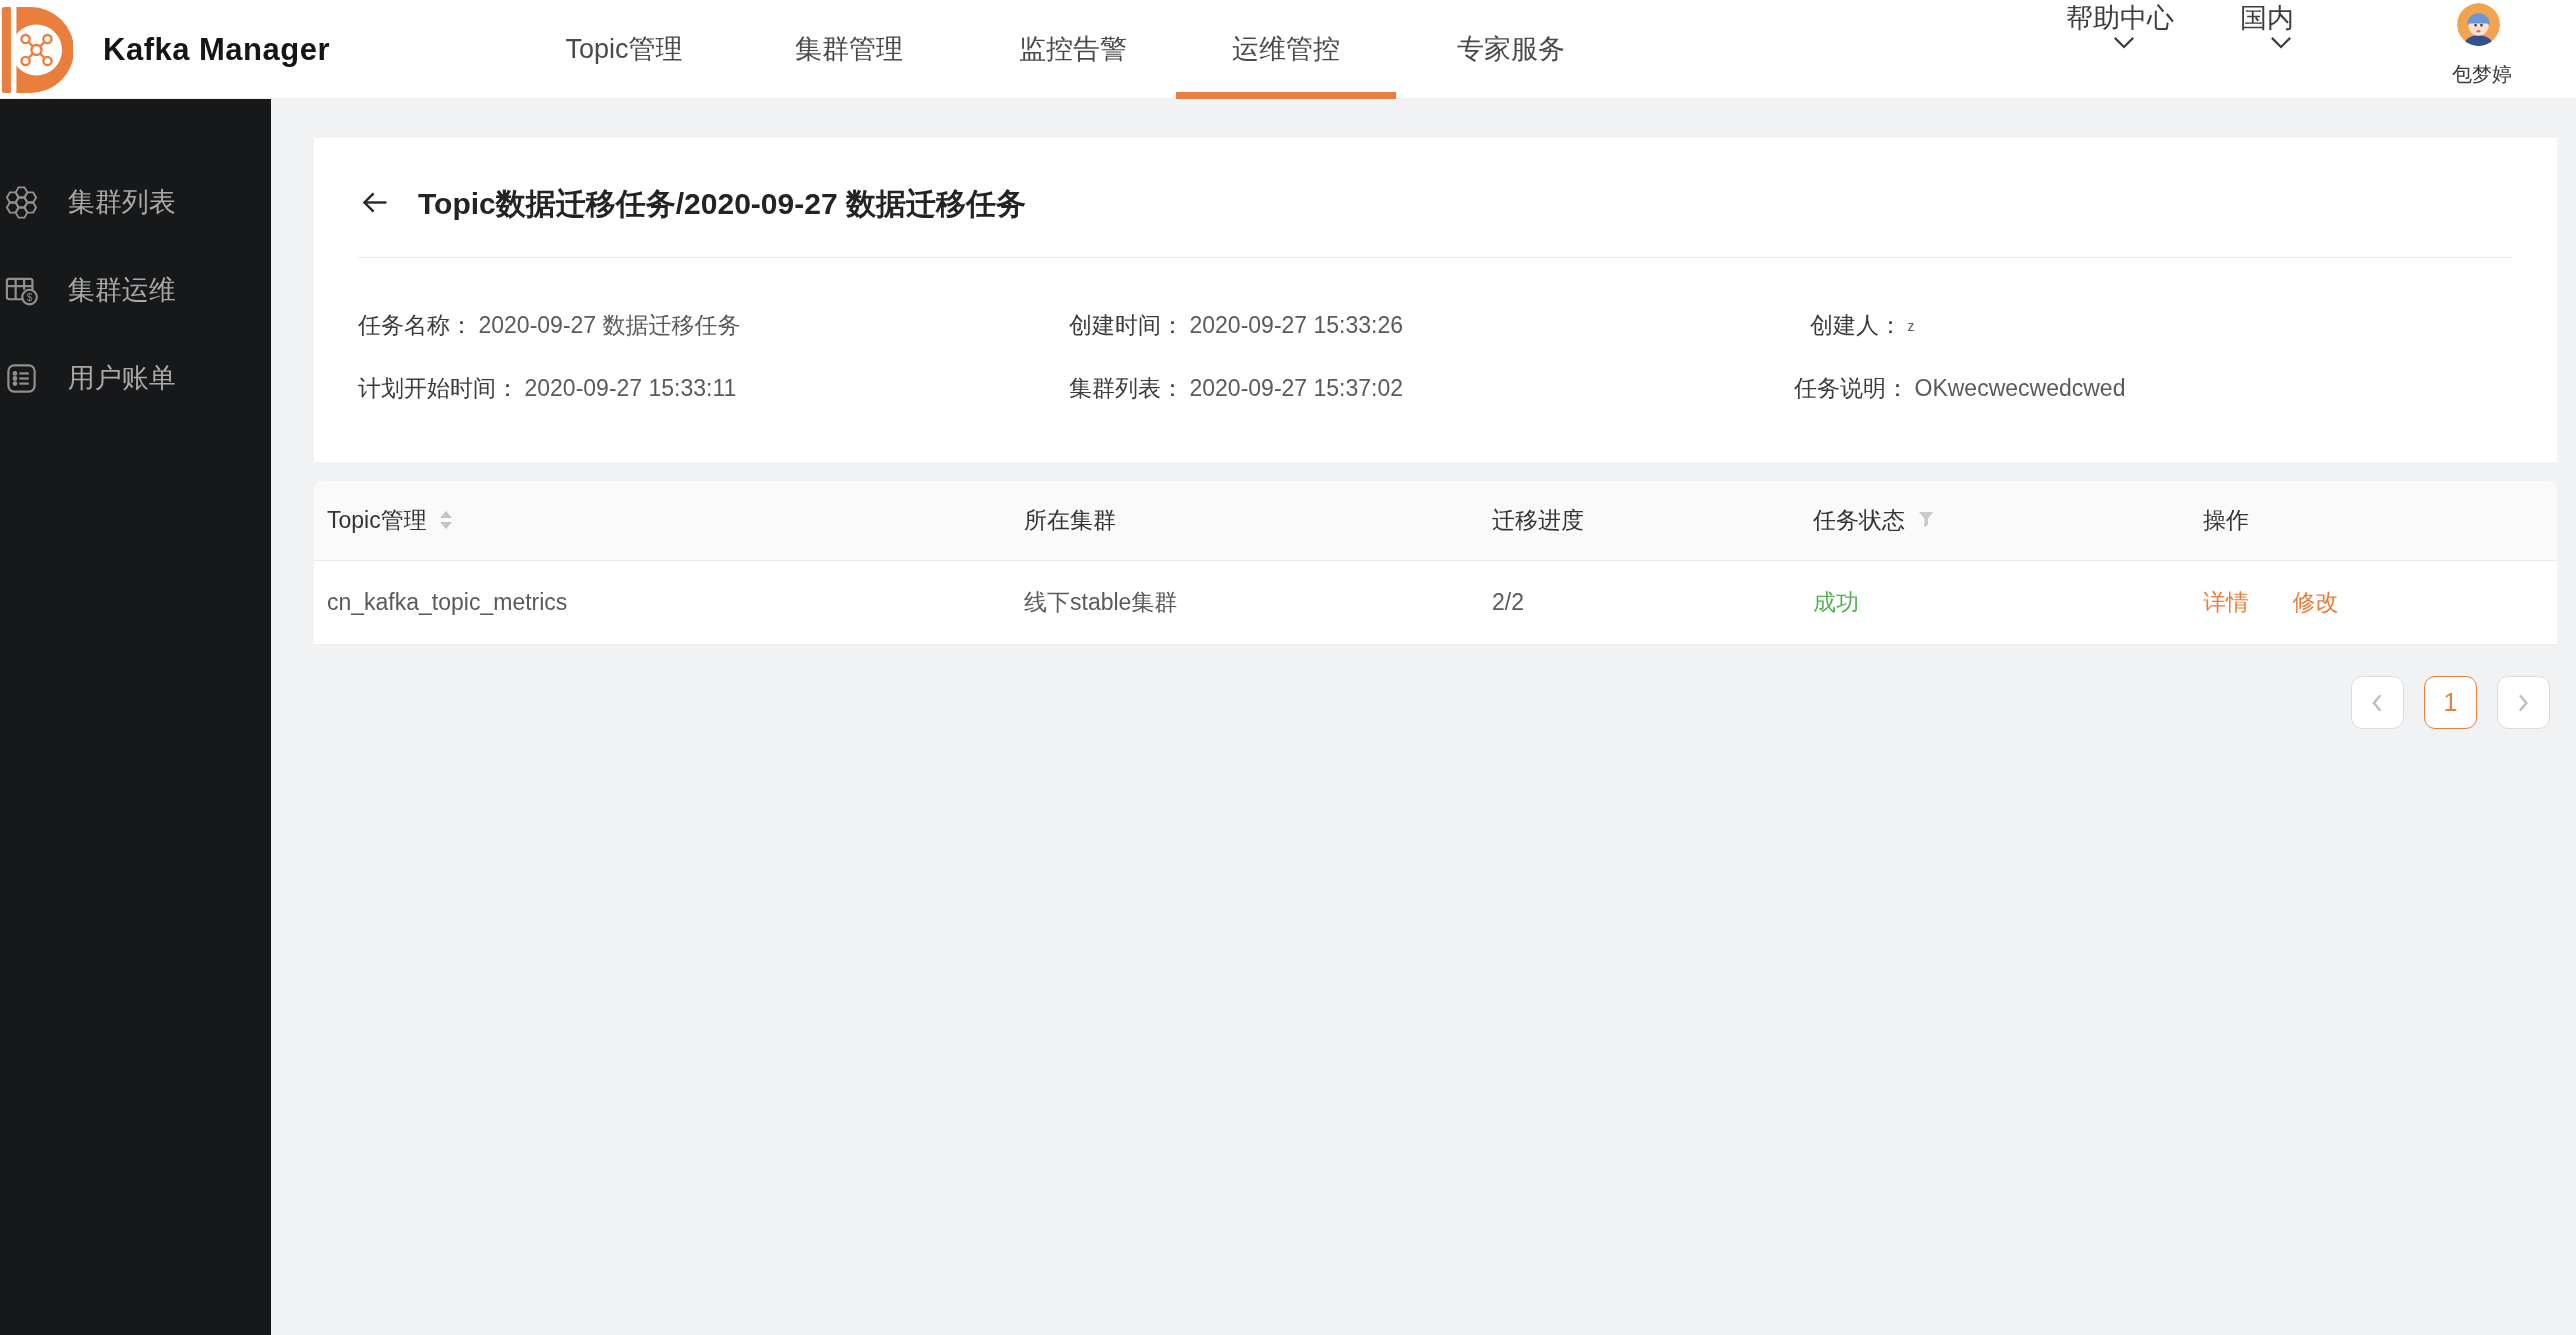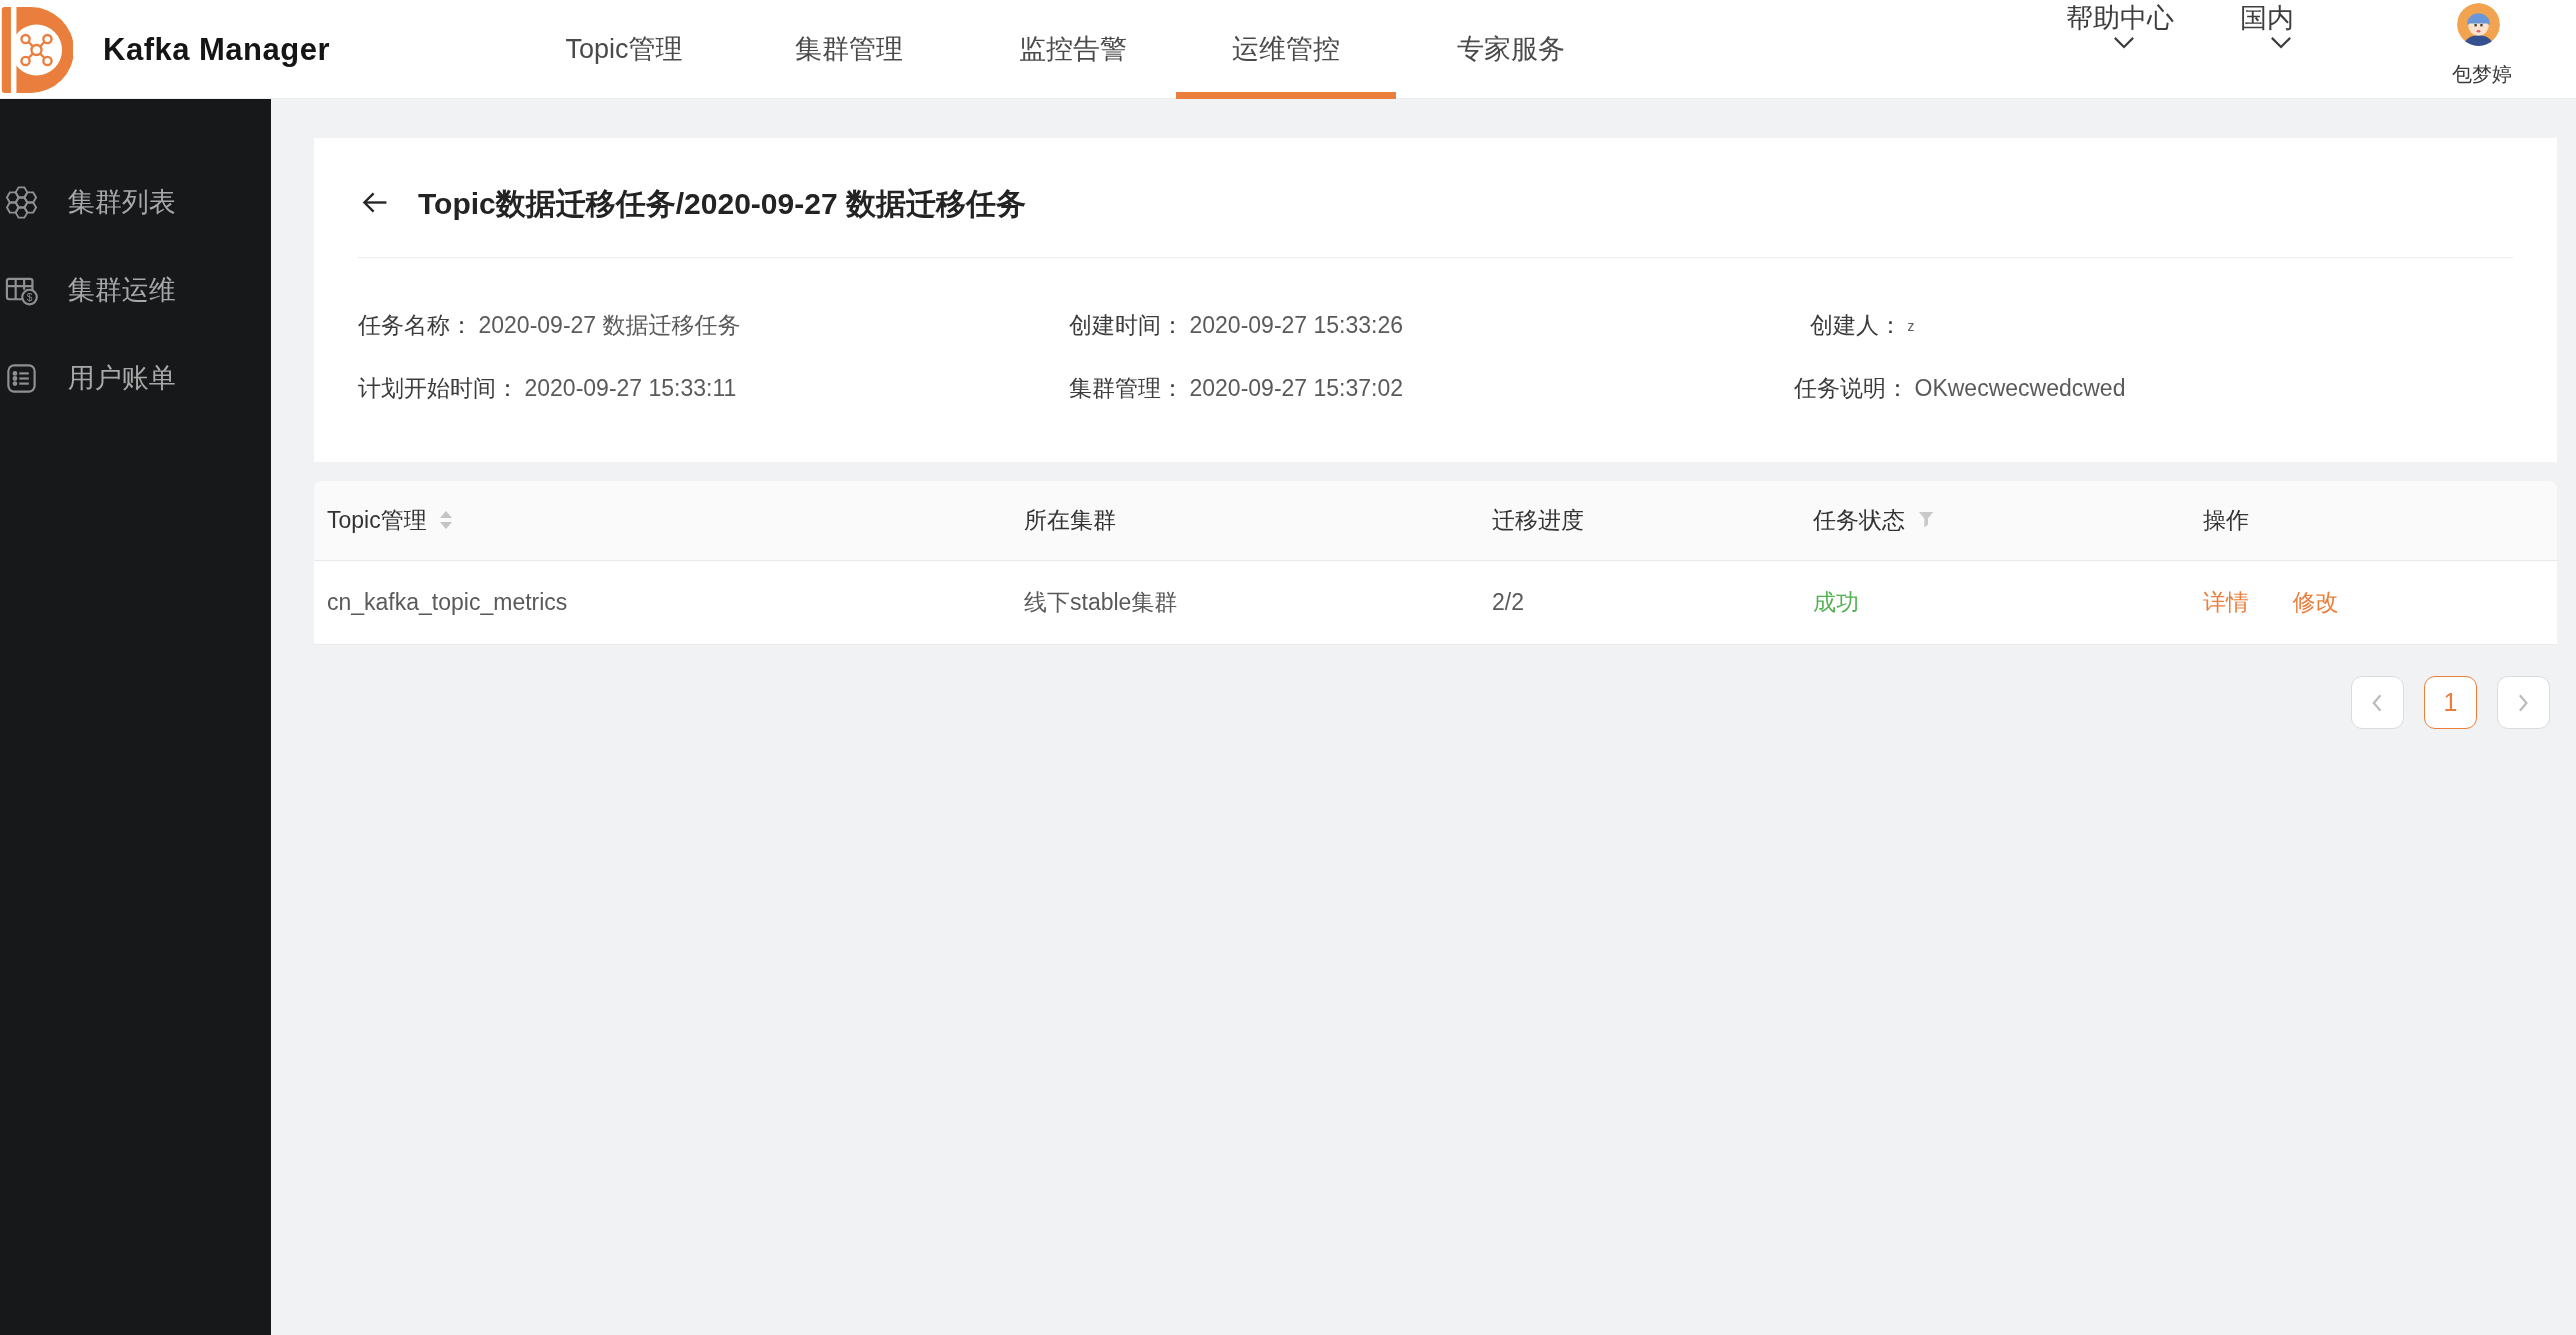--- a/index.html
+++ b/index.html
@@ -237,21 +237,21 @@
   <div class="detail d1">
     <span class="lbl">创建时间：</span><span class="val">2020-09-27 15:33:26</span>
   </div>
   <div class="detail d2">
     <span class="lbl">创建人：</span><span class="val tiny">z</span>
   </div>
   <div class="detail d3">
     <span class="lbl">计划开始时间：</span><span class="val">2020-09-27 15:33:11</span>
   </div>
   <div class="detail d4">
-    <span class="lbl">集群管理：</span><span class="val">2020-09-27 15:37:02</span>
+    <span class="lbl">集群列表：</span><span class="val">2020-09-27 15:37:02</span>
   </div>
   <div class="detail d5">
     <span class="lbl">任务说明：</span><span class="val">OKwecwecwedcwed</span>
   </div>
 </div>
 
 <div class="table-wrap">
   <table>
     <colgroup>
         <col class="c1">

